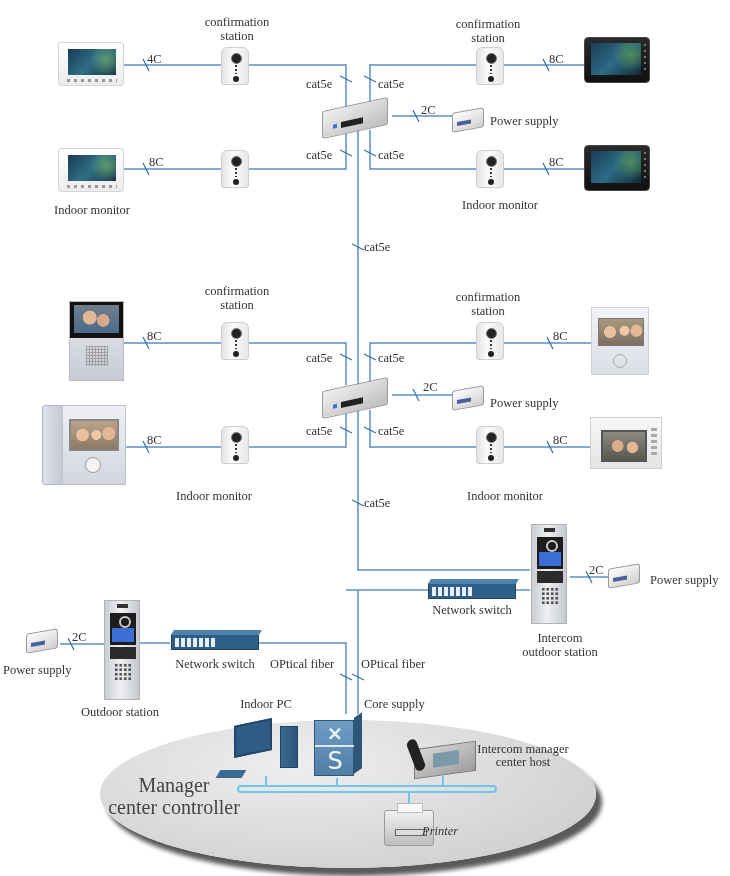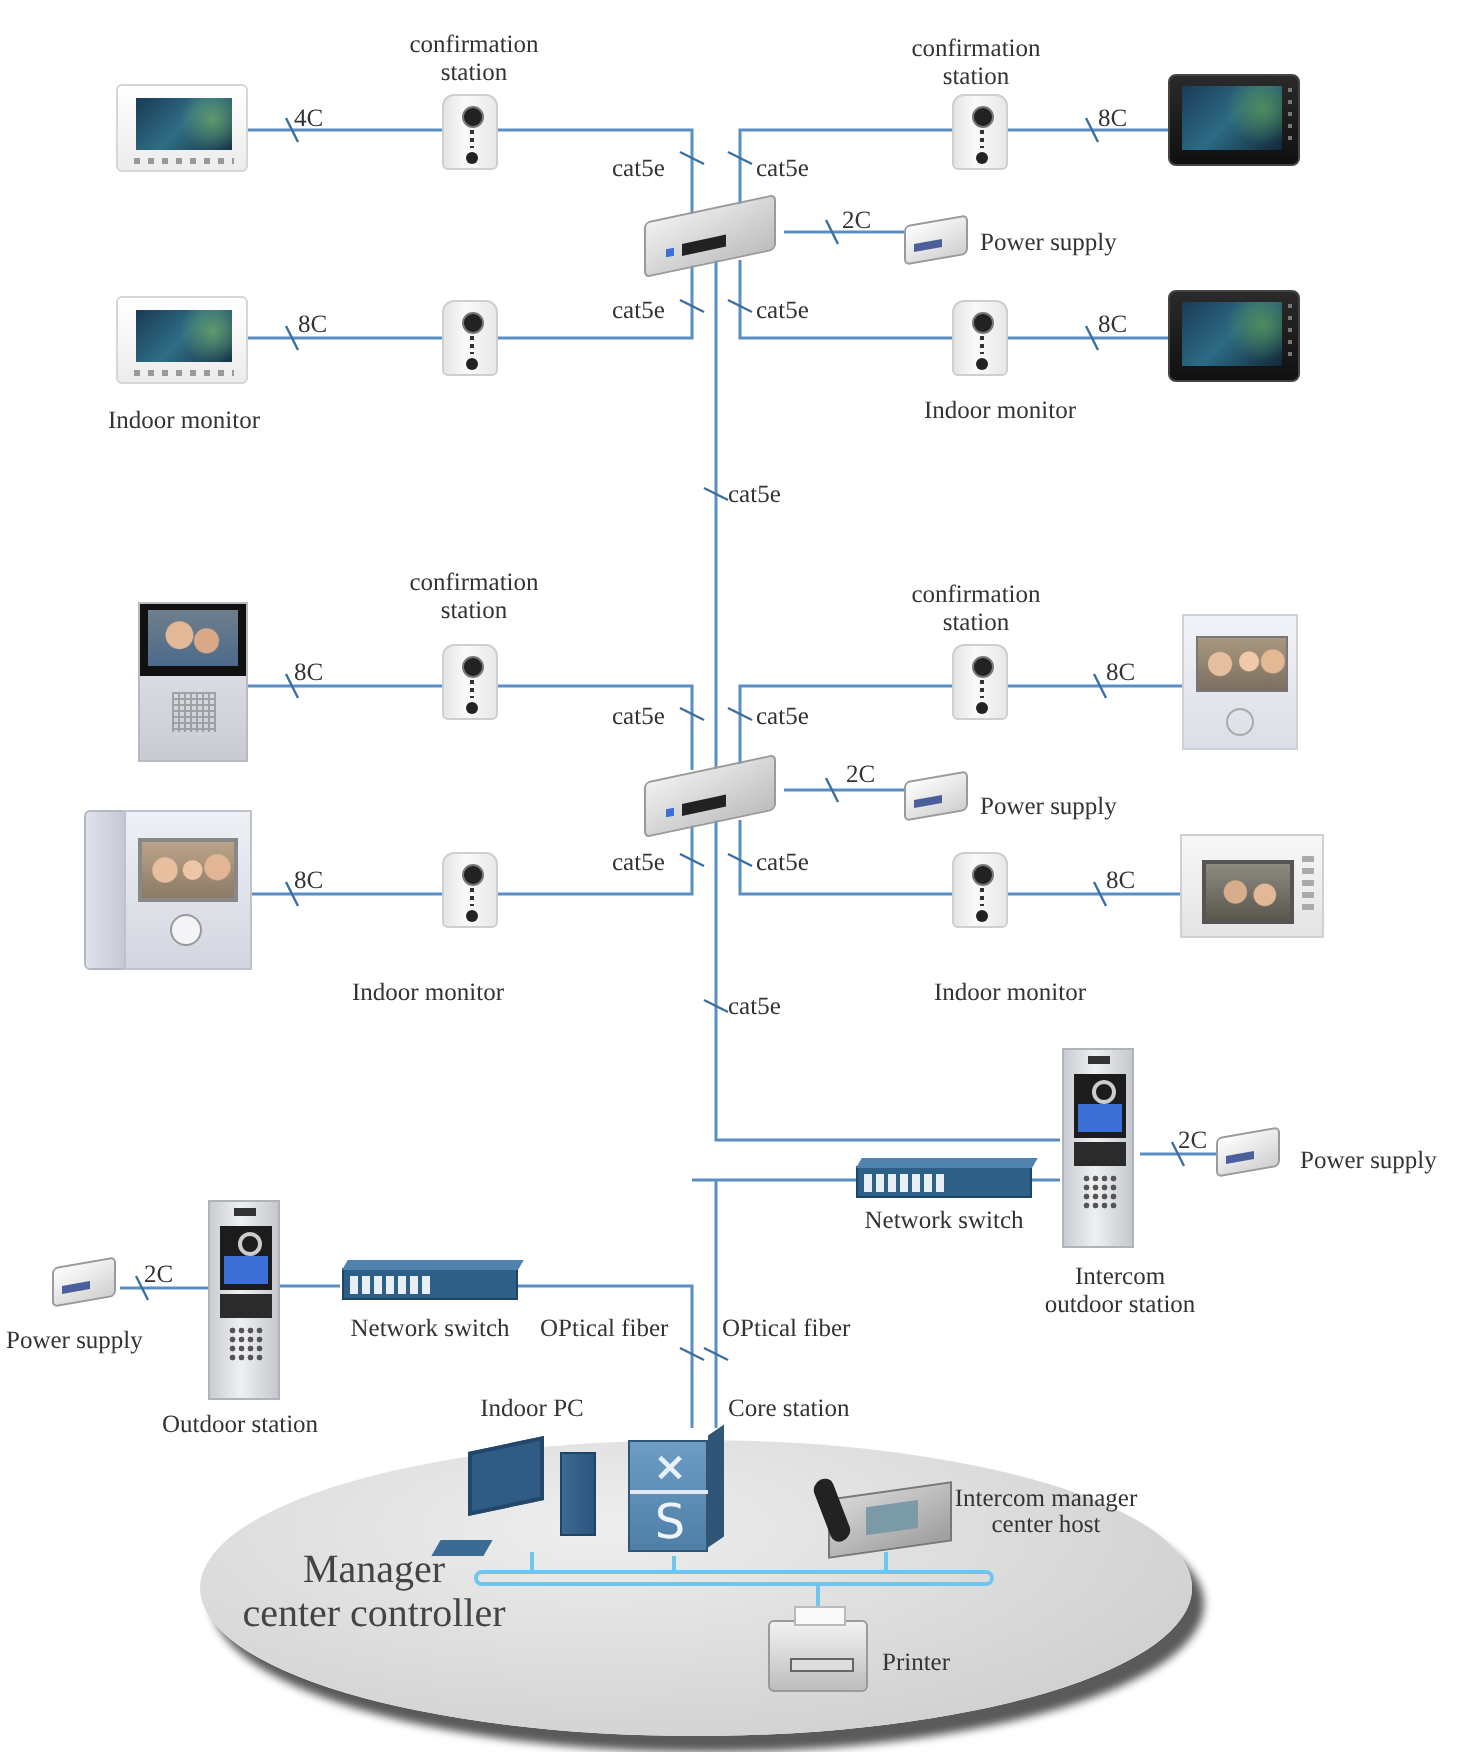--- a/index.html
+++ b/index.html
@@ -329,34 +329,34 @@
 <div class="dev psu" style="left:26px;top:631px;">
     <i></i>
   </div>
 <div class="lbl" style="left:163px;top:657px;width:104px;">Network switch</div>
 <div class="lbl" style="left:70px;top:705px;width:100px;">Outdoor station</div>
 <div class="lbl left" style="left:3px;top:663px;">Power supply</div>
 <div class="lbl left" style="left:72px;top:630px;">2C</div>
 
 <div class="lbl left" style="left:270px;top:657px;">OPtical fiber</div>
 <div class="lbl left" style="left:361px;top:657px;">OPtical fiber</div>
-<div class="lbl left" style="left:364px;top:697px;">Core station</div>
+<div class="lbl left" style="left:364px;top:697px;">Core supply</div>
 <div class="dev core" style="left:314px;top:720px;">
   <div class="x">⨯</div>
   <div class="s">S</div>
 </div>
 
 <div class="lbl" style="left:226px;top:697px;width:80px;">Indoor PC</div>
 <div class="dev pc-mon" style="left:234px;top:722px;"></div>
 <div class="dev pc-tower" style="left:280px;top:726px;"></div>
 <div class="dev pc-kb" style="left:218px;top:770px;"></div>
 <div class="dev phone" style="left:414px;top:745px;">
     <i></i>
     <b></b>
   </div>
 <div class="lbl" style="left:468px;top:743px;width:110px;line-height:13px;"><span style="white-space:pre">Intercom manager
 center host</span></div>
 <div class="dev printer" style="left:384px;top:810px;">
     <i></i>
   </div>
-<div class="lbl left" style="left:441px;top:824px;">Printer</div>
-<div class="lbl big" style="left:104px;top:774px;width:140px;margin-left:13px;"><span style="white-space:pre">Manager
+<div class="lbl left" style="left:422px;top:824px;font-style:italic;">Printer</div>
+<div class="lbl big" style="left:104px;top:774px;width:140px;"><span style="white-space:pre">Manager
 center controller</span></div>
 
 </body></html>

